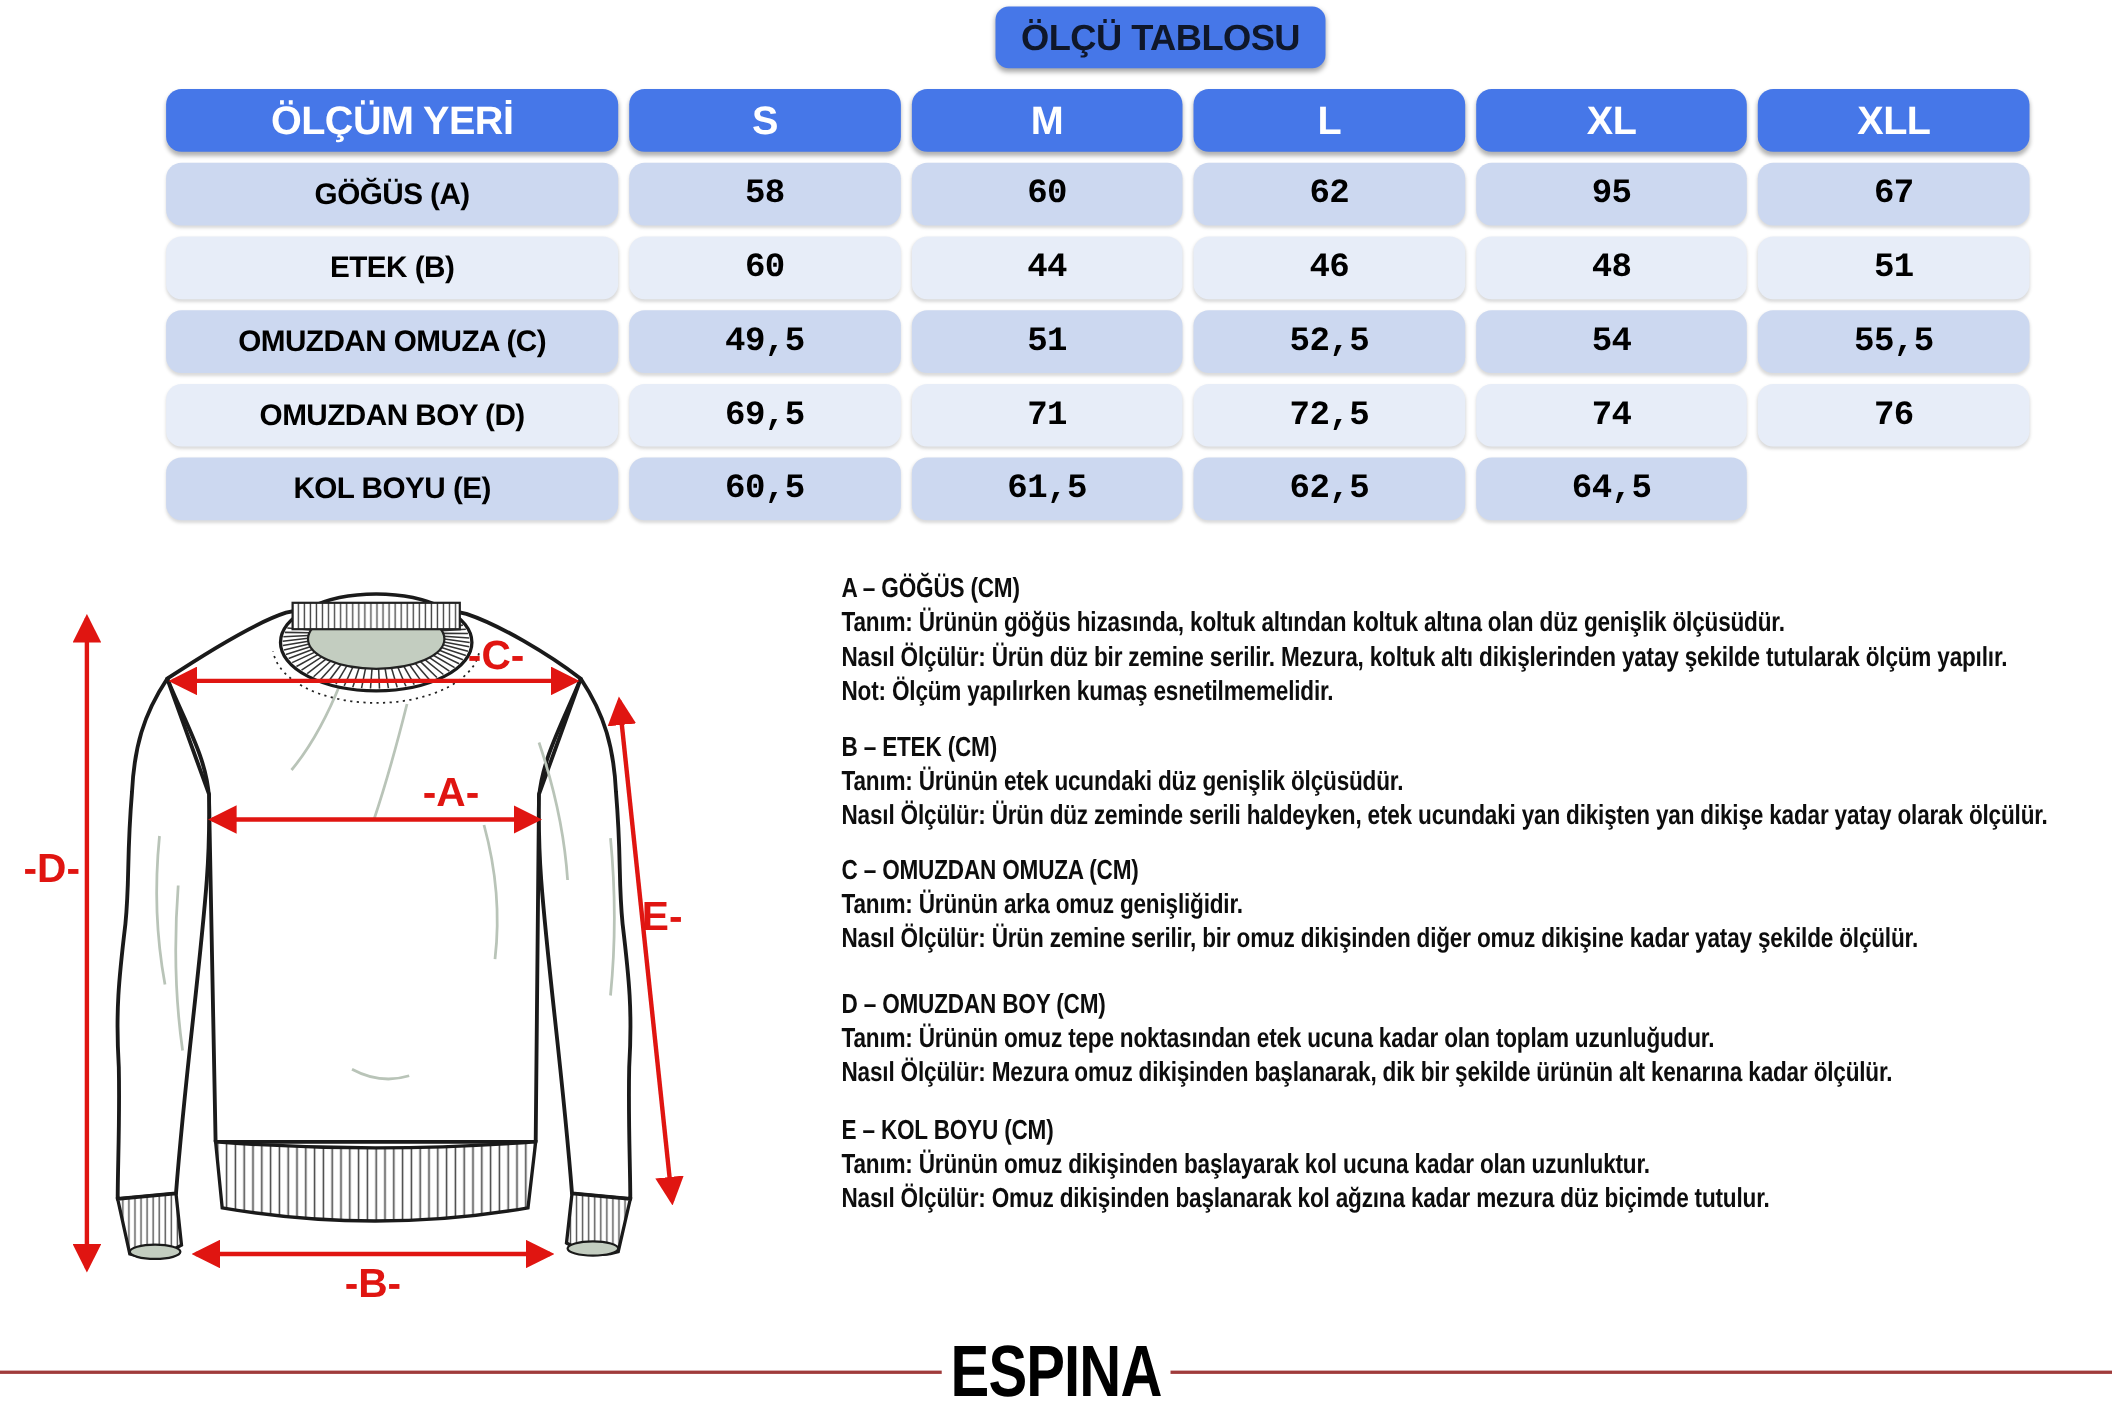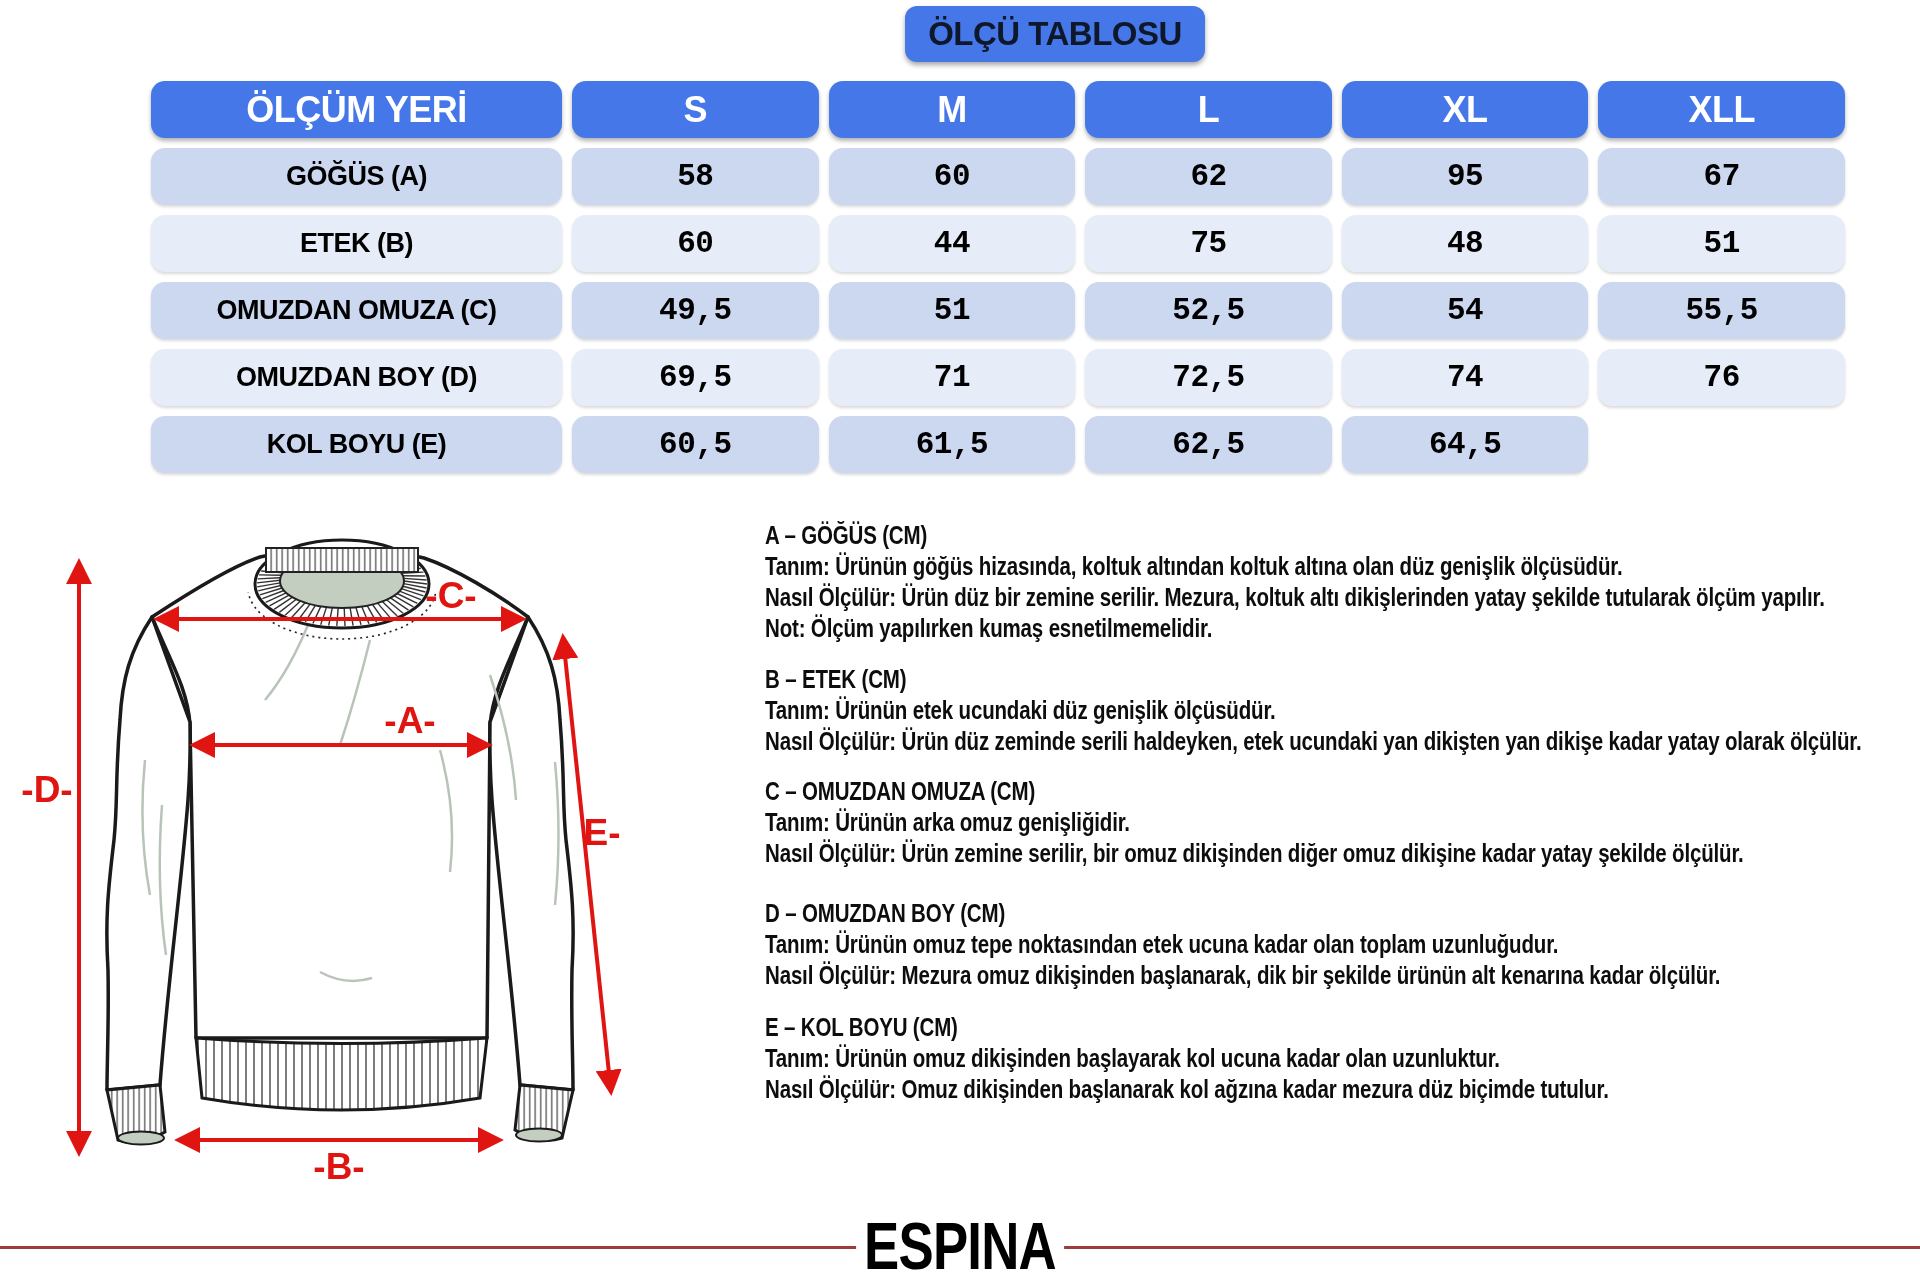--- a/index.html
+++ b/index.html
@@ -83,21 +83,21 @@
     <div class="cell head">XLL</div>
     <div class="cell label row-dark">GÖĞÜS (A)</div>
     <div class="cell value row-dark">58</div>
     <div class="cell value row-dark">60</div>
     <div class="cell value row-dark">62</div>
     <div class="cell value row-dark">95</div>
     <div class="cell value row-dark">67</div>
     <div class="cell label row-light">ETEK (B)</div>
     <div class="cell value row-light">60</div>
     <div class="cell value row-light">44</div>
-    <div class="cell value row-light">75</div>
+    <div class="cell value row-light">46</div>
     <div class="cell value row-light">48</div>
     <div class="cell value row-light">51</div>
     <div class="cell label row-dark">OMUZDAN OMUZA (C)</div>
     <div class="cell value row-dark">49,5</div>
     <div class="cell value row-dark">51</div>
     <div class="cell value row-dark">52,5</div>
     <div class="cell value row-dark">54</div>
     <div class="cell value row-dark">55,5</div>
     <div class="cell label row-light">OMUZDAN BOY (D)</div>
     <div class="cell value row-light">69,5</div>

